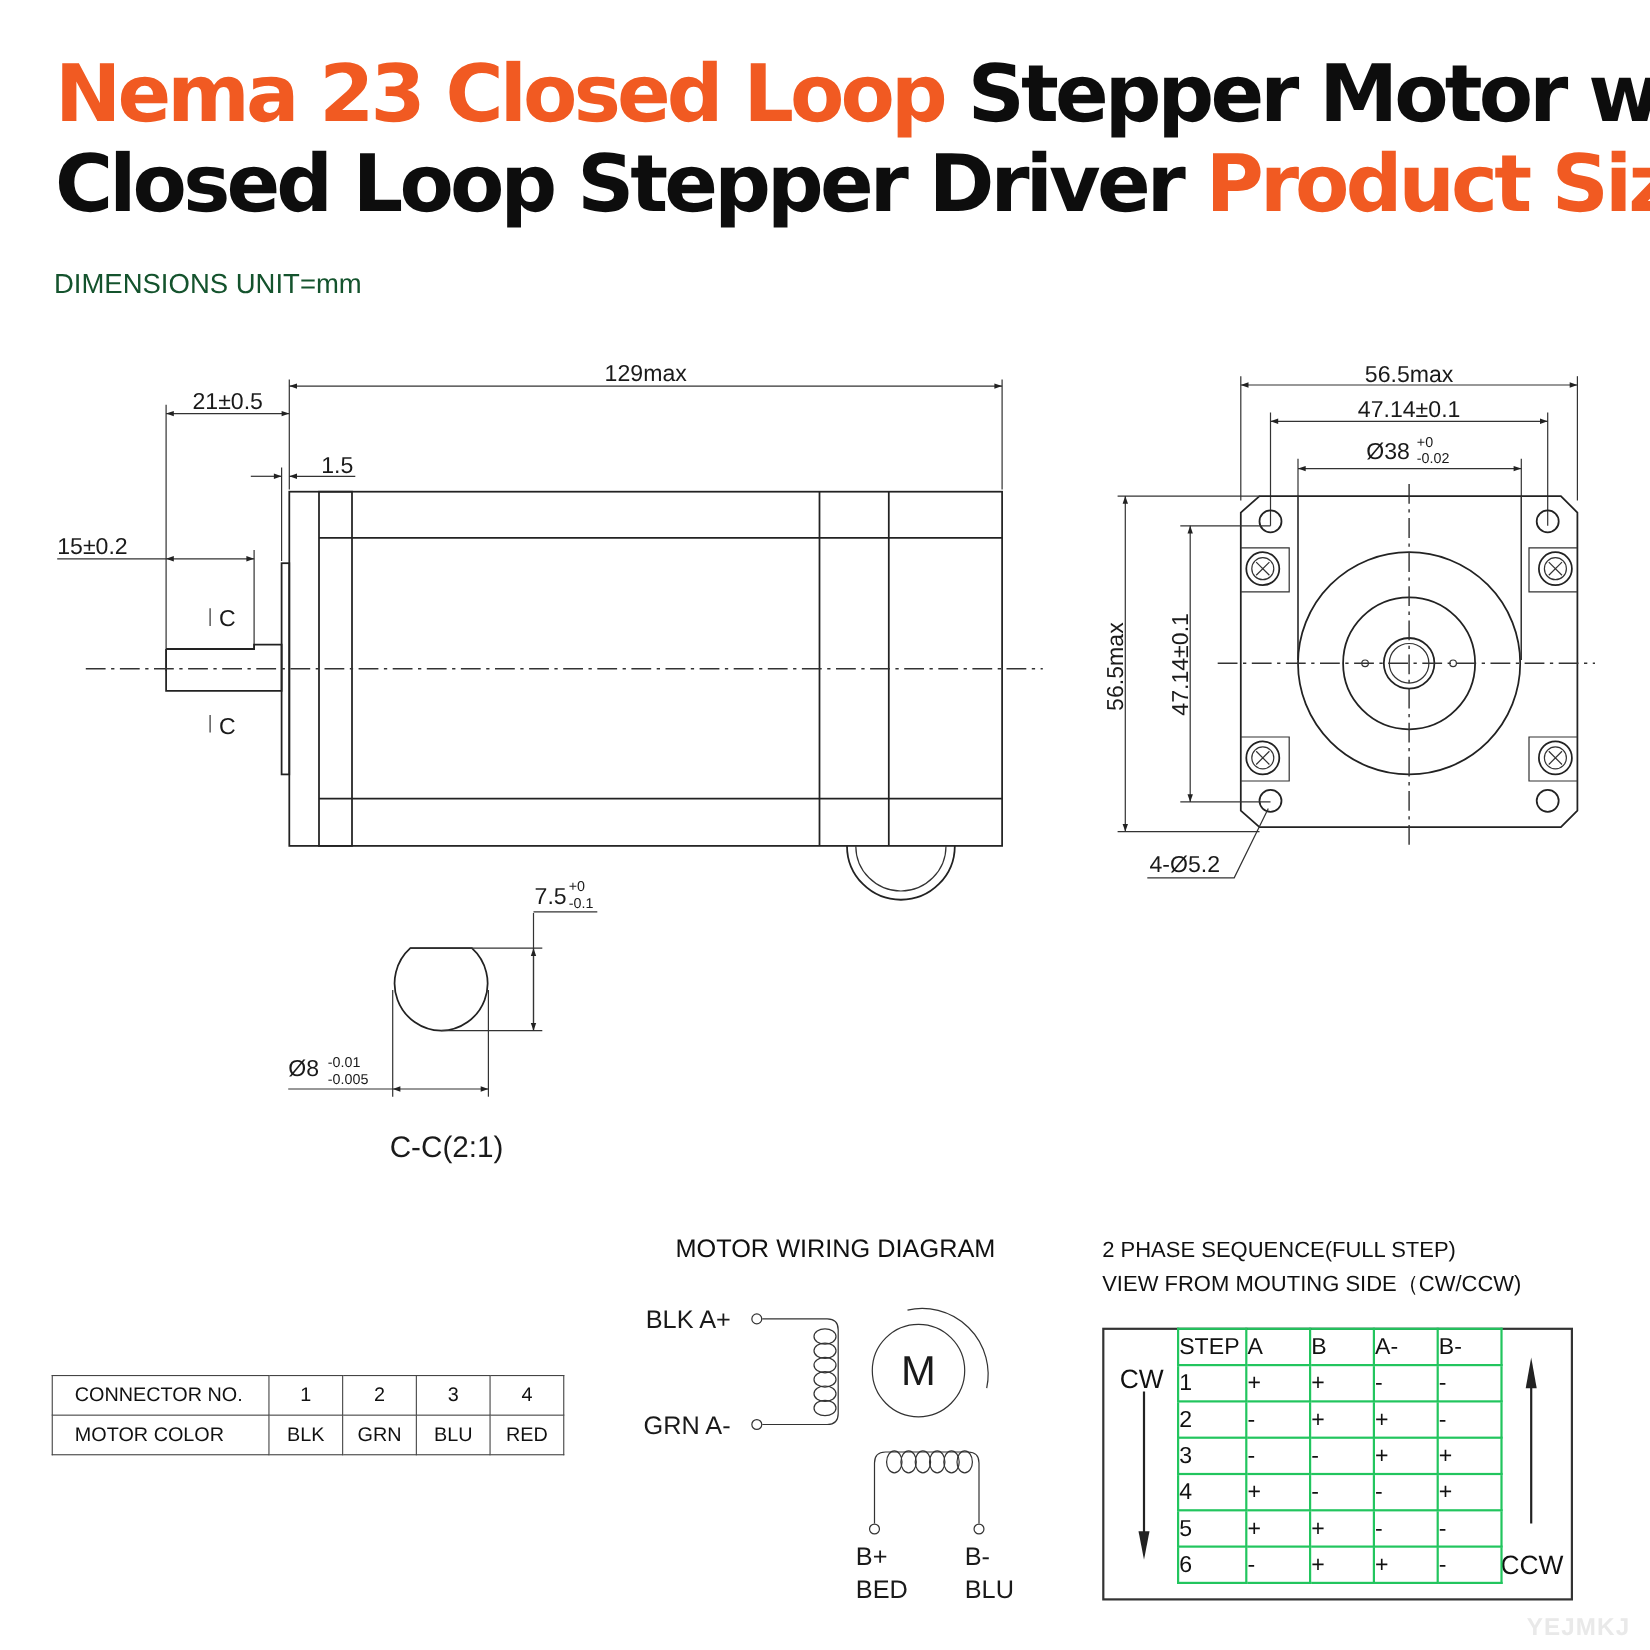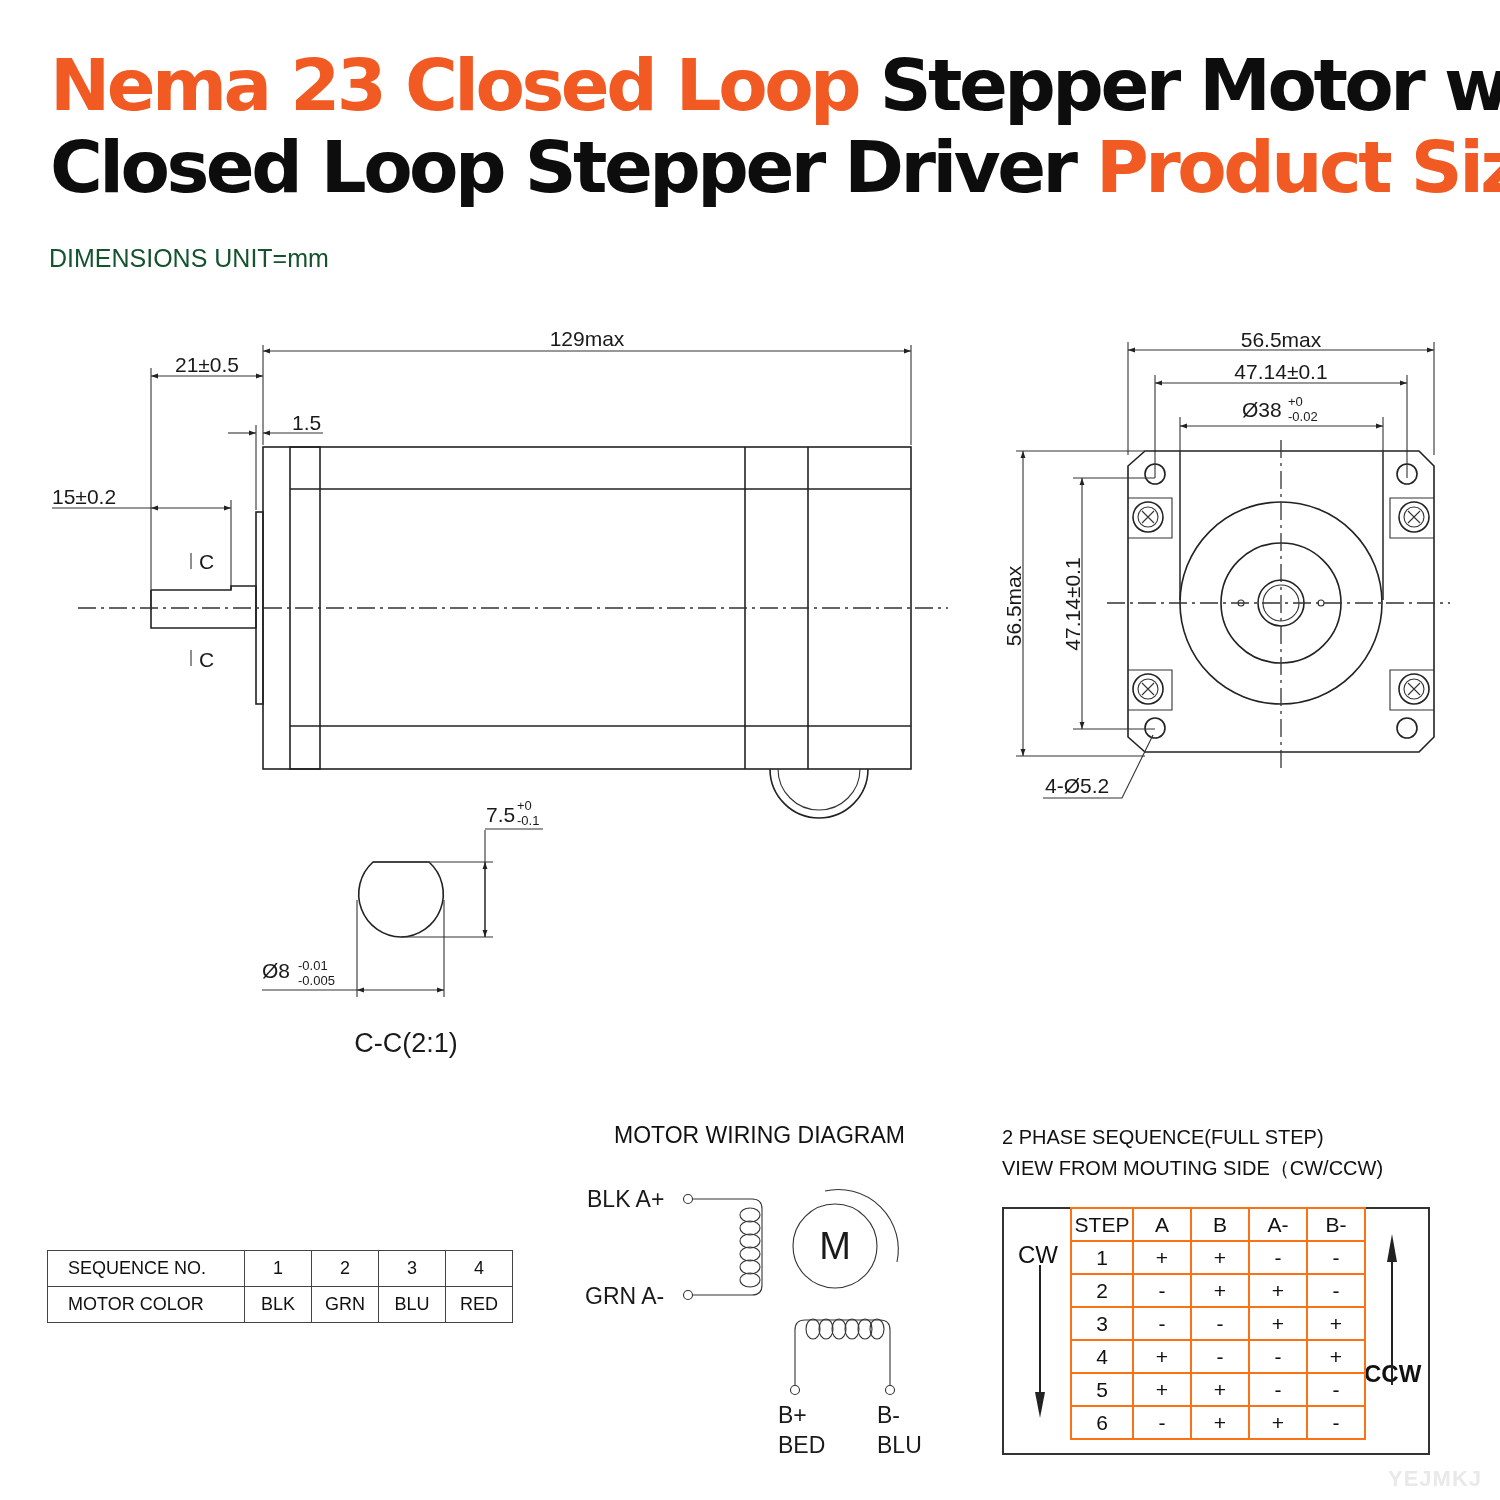--- a/index.html
+++ b/index.html
@@ -14,21 +14,21 @@
   .thin { stroke: #333; stroke-width: 1.1; fill: none; }
   .ctr { stroke: #333; stroke-width: 1.3; fill: none; stroke-dasharray: 18 5 3 5; }
   .conn-table { position: absolute; left: 47px; top: 1250px; border-collapse: collapse; font-size: 18px; }
   .conn-table td { border: 1.5px solid #444; height: 35px; text-align: center; padding: 0; }
   .conn-table td.lbl { text-align: left; padding-left: 20px; width: 176px; }
   .conn-table td.num { width: 66px; }
   .wiring-title { position: absolute; left: 595px; top: 1122px; font-size: 23px; margin-left: 19px; }
   .seq-title { position: absolute; left: 1002px; top: 1122px; font-size: 20px; line-height: 31px; }
   .seq-wrap { position: absolute; left: 1002px; top: 1207px; width: 424px; height: 244px; border: 2px solid #333; }
   .seq-table { position: absolute; left: 1070px; top: 1207px; border-collapse: collapse; font-size: 21px; }
-  .seq-table td { border: 2px solid #f97316; height: 31px; text-align: center; padding: 0; width: 56px; }
+  .seq-table td { border: 2px solid #22c55e; height: 31px; text-align: left; padding: 0; width: 56px; }
   .seq-table td.step { width: 60px; }
   .dir-label { position: absolute; font-size: 24px; margin-top: 16px; }
   .watermark { position: absolute; left: 1388px; top: 1466px; font-size: 22px; font-weight: bold; color: #e9e9e9; letter-spacing: 1px; }
 </style>
 </head>
 <body>
 
 <h1 class="title">
   <span class="accent">Nema 23 Closed Loop</span><span class="dark"> Stepper Motor with</span><br>
   <span class="dark">Closed Loop Stepper Driver </span><span class="accent">Product Size</span>
@@ -225,21 +225,21 @@
     <text x="778" y="1423" font-size="23">B+</text>
     <text x="778" y="1453" font-size="23">BED</text>
     <text x="877" y="1423" font-size="23">B-</text>
     <text x="877" y="1453" font-size="23">BLU</text>
   </g>
 </svg>
 
 <table class="conn-table">
   <tbody>
       <tr>
-    <td class="lbl">SEQUENCE NO.</td>
+    <td class="lbl">CONNECTOR NO.</td>
     <td class="num">1</td>
     <td class="num">2</td>
     <td class="num">3</td>
     <td class="num">4</td>
   </tr>
   <tr>
     <td class="lbl">MOTOR COLOR</td>
     <td class="num">BLK</td>
     <td class="num">GRN</td>
     <td class="num">BLU</td>
@@ -249,21 +249,21 @@
   </table>
 
 <div class="wiring-title">MOTOR WIRING DIAGRAM</div>
 
 <div class="seq-title">
   <div>2 PHASE SEQUENCE(FULL STEP)</div>
   <div>VIEW FROM MOUTING SIDE（CW/CCW)</div>
 </div>
 <div class="seq-wrap"></div>
 <div class="dir-label" style="left:1018px; top:1225px;">CW</div>
-<div class="dir-label" style="left:1364px; top:1344px;font-weight:bold;">CCW</div>
+<div class="dir-label" style="left:1364px; top:1394px;">CCW</div>
 <svg style="position:absolute;left:0;top:0;" width="1500" height="1500">
   <line x1="1040" y1="1265" x2="1040" y2="1400" stroke="#222" stroke-width="2"></line>
   <path d="M1035,1392 L1040,1418 L1045,1392 Z" fill="#222"></path>
   <line x1="1392" y1="1385" x2="1392" y2="1255" stroke="#222" stroke-width="2"></line>
   <path d="M1387,1262 L1392,1234 L1397,1262 Z" fill="#222"></path>
 </svg>
 <table class="seq-table">
   <tbody>
       <tr>
     <td class="step">STEP</td>

